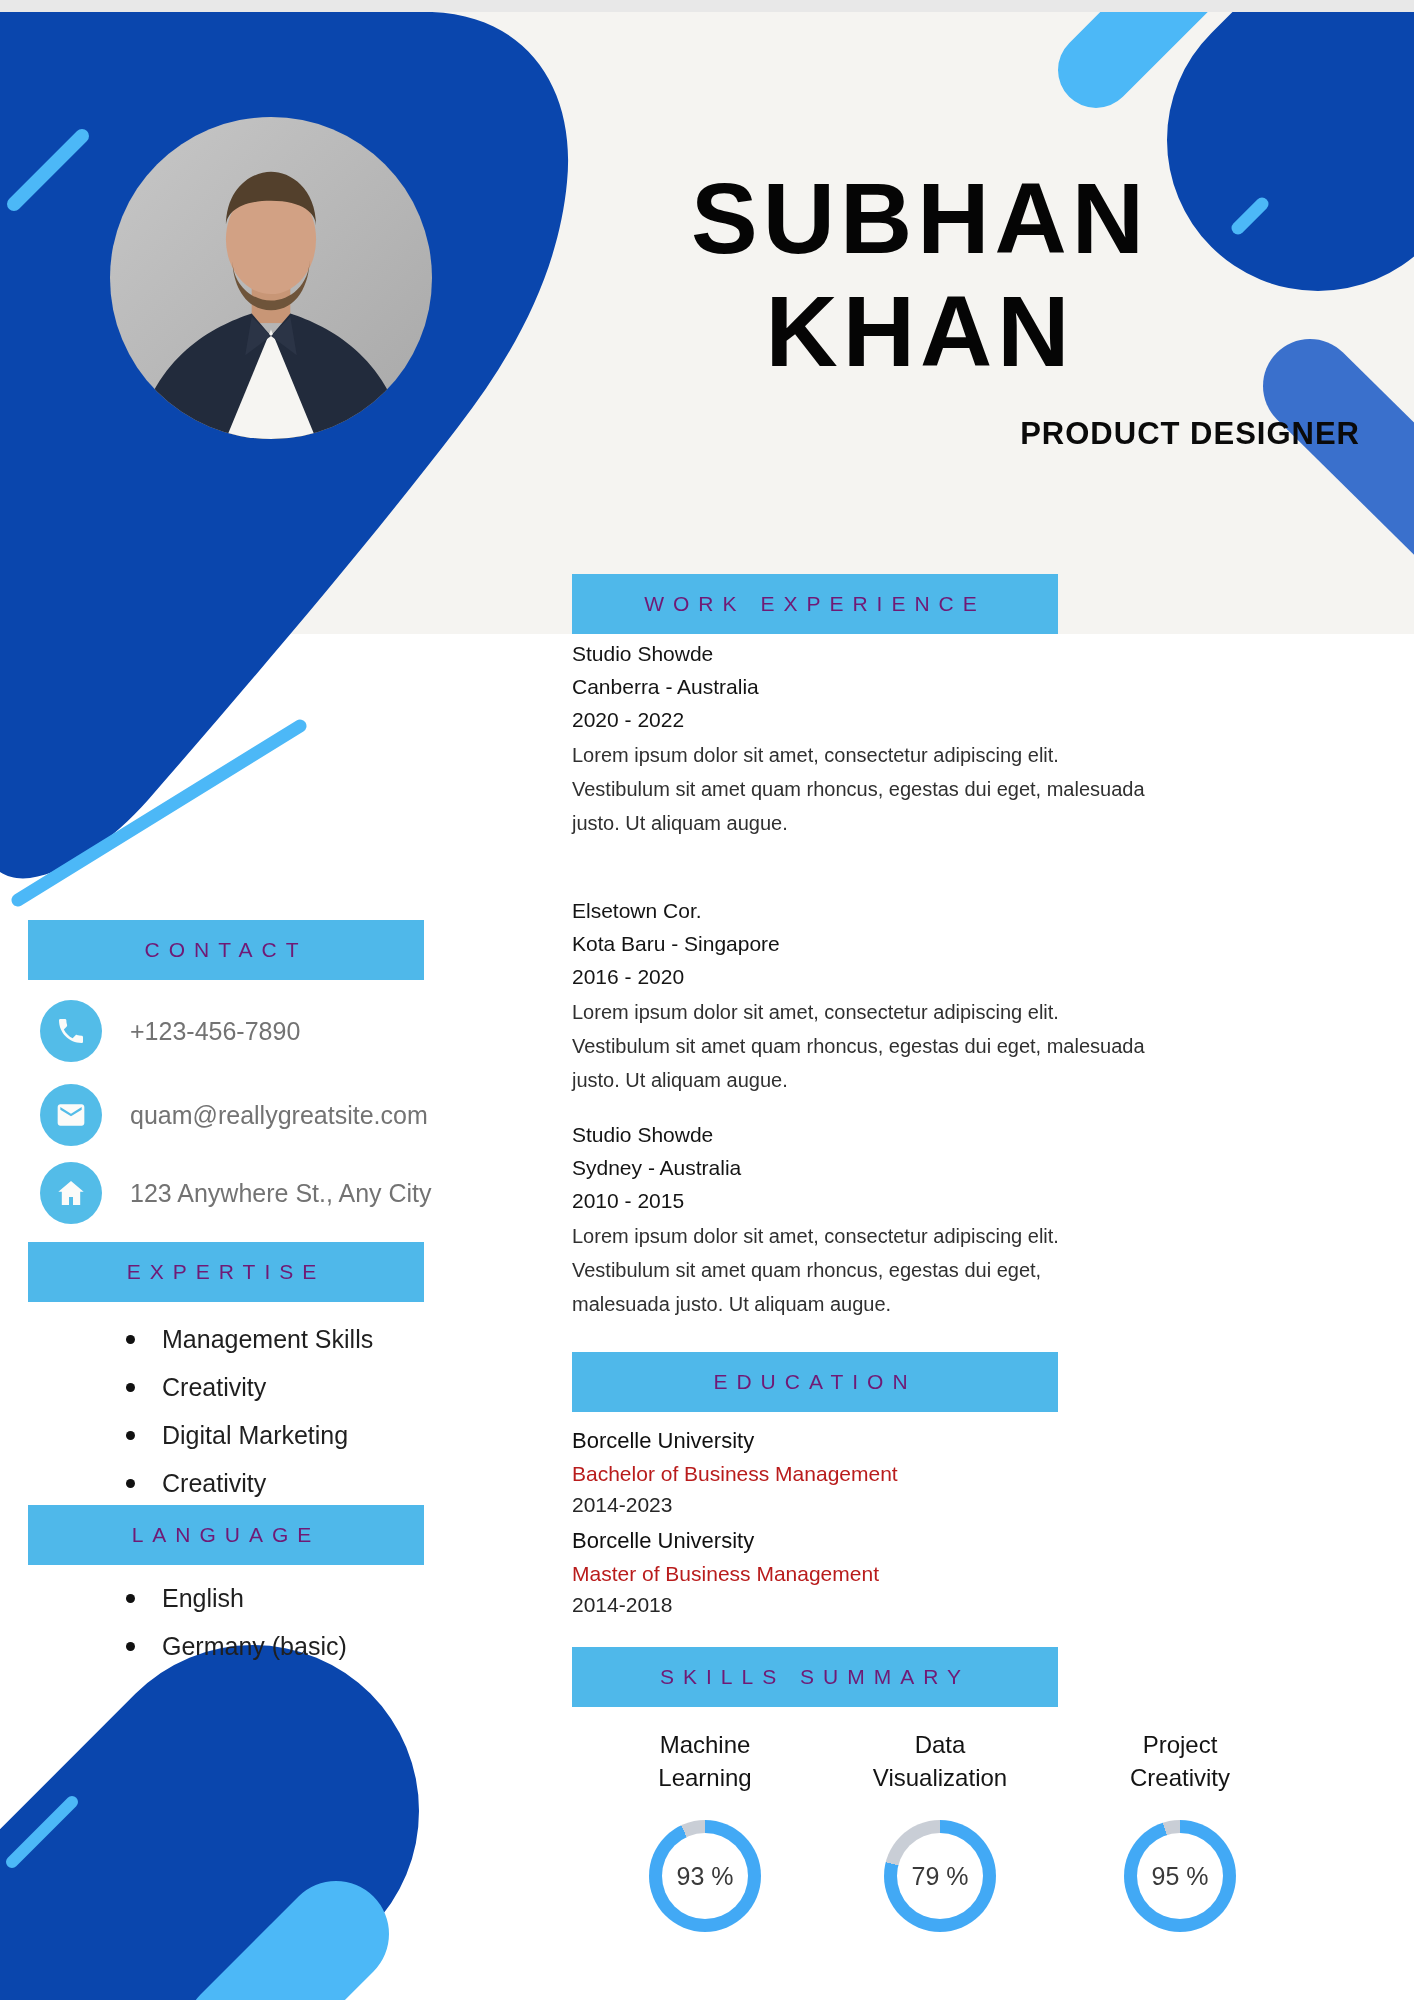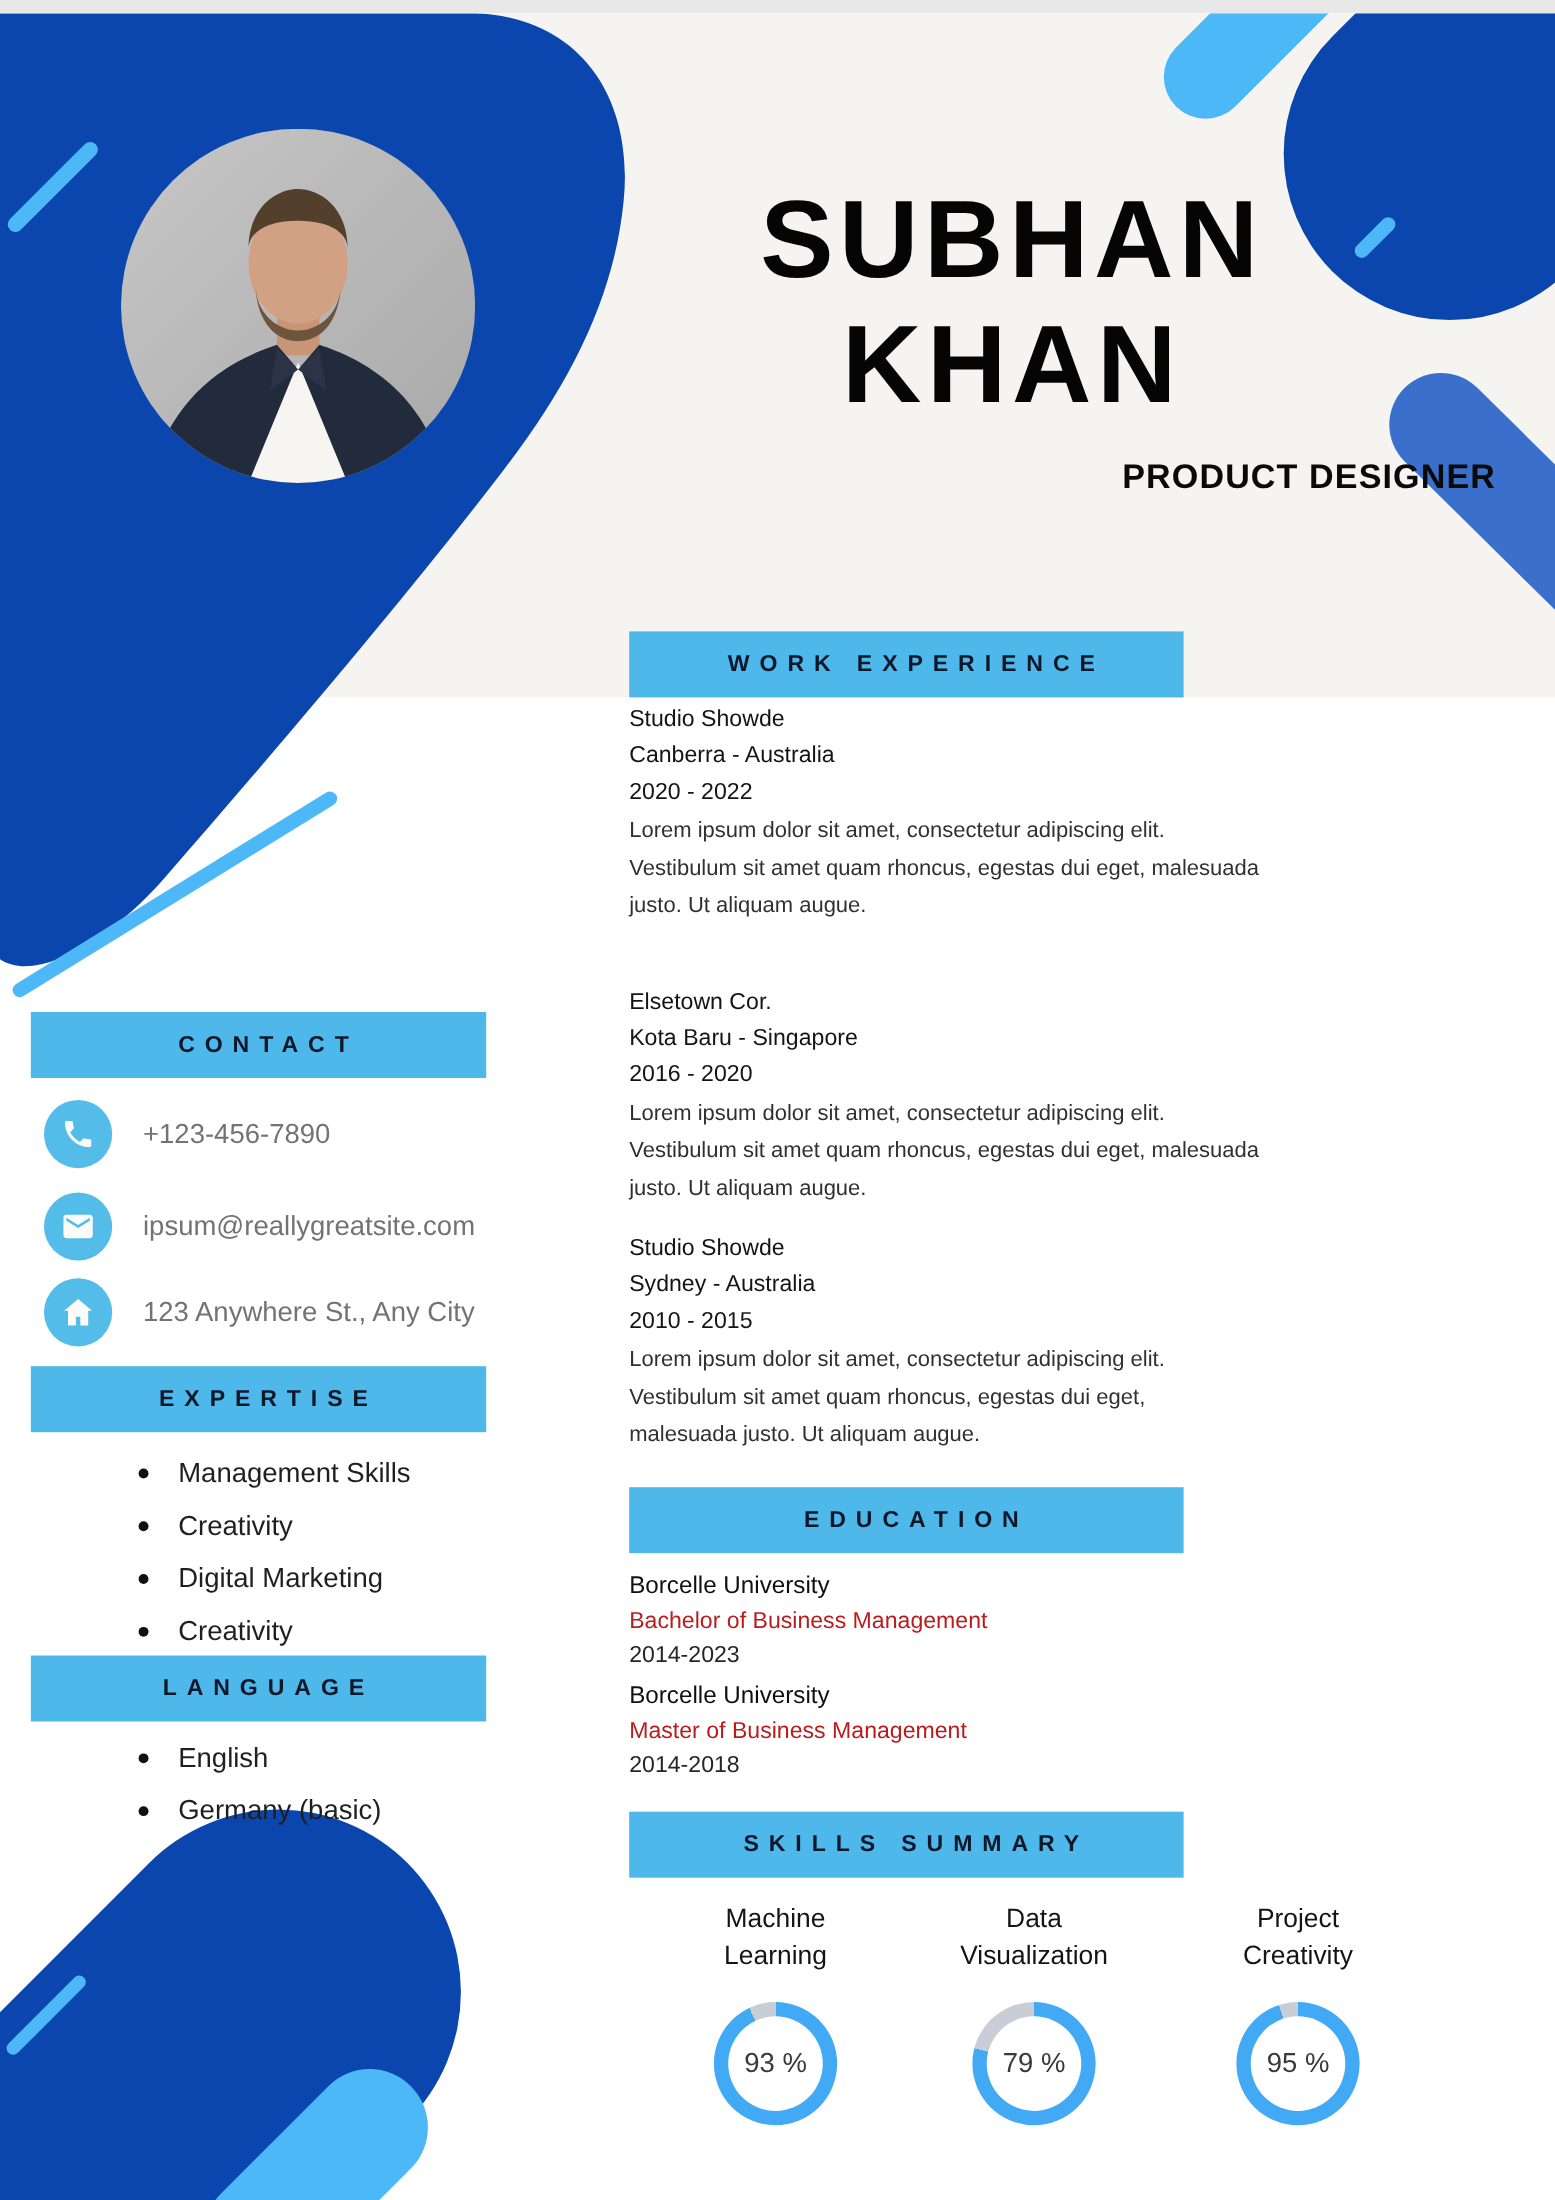--- a/index.html
+++ b/index.html
@@ -8,22 +8,22 @@
   .header-strip{position:absolute;left:0;top:0;width:1414px;height:622px;background:#f5f4f1;}
   .decor{position:absolute;left:0;top:0;pointer-events:none;}
   
   .name-block{position:absolute;left:480px;top:150px;width:880px;text-align:center;color:#050505;}
   .name-line{font-size:100px;font-weight:800;letter-spacing:5px;line-height:113px;}
   .job-title{position:absolute;left:480px;top:404px;width:880px;text-align:right;
              font-size:31px;font-weight:700;letter-spacing:1px;color:#0a0a0a;}
   
   .photo-wrap{position:absolute;left:110px;top:105px;width:322px;height:322px;border-radius:50%;overflow:hidden;}
   
-  .band{position:absolute;height:60px;background:#4fb8ea;color:#0f172a;display:flex;
-        align-items:center;justify-content:center;font-size:21px;font-weight:700;letter-spacing:9px;padding-left:18px;}
+  .band{position:absolute;height:60px;background:#4fb8ea;color:#701a75;display:flex;
+        align-items:center;justify-content:center;font-size:21px;font-weight:400;letter-spacing:9px;}
   .band-left{left:28px;width:396px;}
   .band-right{left:572px;width:486px;}
   
   .contact-row{position:absolute;left:40px;display:flex;align-items:center;gap:28px;height:62px;}
   .icon-circle{width:62px;height:62px;border-radius:50%;background:#53bce8;display:flex;
                align-items:center;justify-content:center;flex:0 0 auto;}
   .icon-circle svg{width:32px;height:32px;fill:#fbfbf9;}
   .contact-text{font-size:25px;color:#737373;}
   .bullet-list{position:absolute;left:118px;margin:0;padding:0;list-style:none;}
   .bullet-list li{position:relative;padding-left:44px;font-size:25px;color:#1f1f1f;line-height:48px;}
@@ -112,21 +112,21 @@
     </span>
     <span class="contact-text">+123-456-7890</span>
   </div>
 
   <div class="contact-row" style="top:1072px;">
     <span class="icon-circle">
       <svg viewBox="0 0 24 24">
           <path d="M20 4H4c-1.1 0-2 .9-2 2v12c0 1.1.9 2 2 2h16c1.1 0 2-.9 2-2V6c0-1.1-.9-2-2-2zm0 4l-8 5-8-5V6l8 5 8-5v2z"></path>
         </svg>
     </span>
-    <span class="contact-text">ipsum@reallygreatsite.com</span>
+    <span class="contact-text">quam@reallygreatsite.com</span>
   </div>
 
   <div class="contact-row" style="top:1150px;">
     <span class="icon-circle">
       <svg viewBox="0 0 24 24">
           <path d="M12 3 2.5 11h2.6v10h5.4v-6h3v6h5.4V11h2.6L12 3z"></path>
         </svg>
     </span>
     <span class="contact-text">123 Anywhere St., Any City</span>
   </div>

